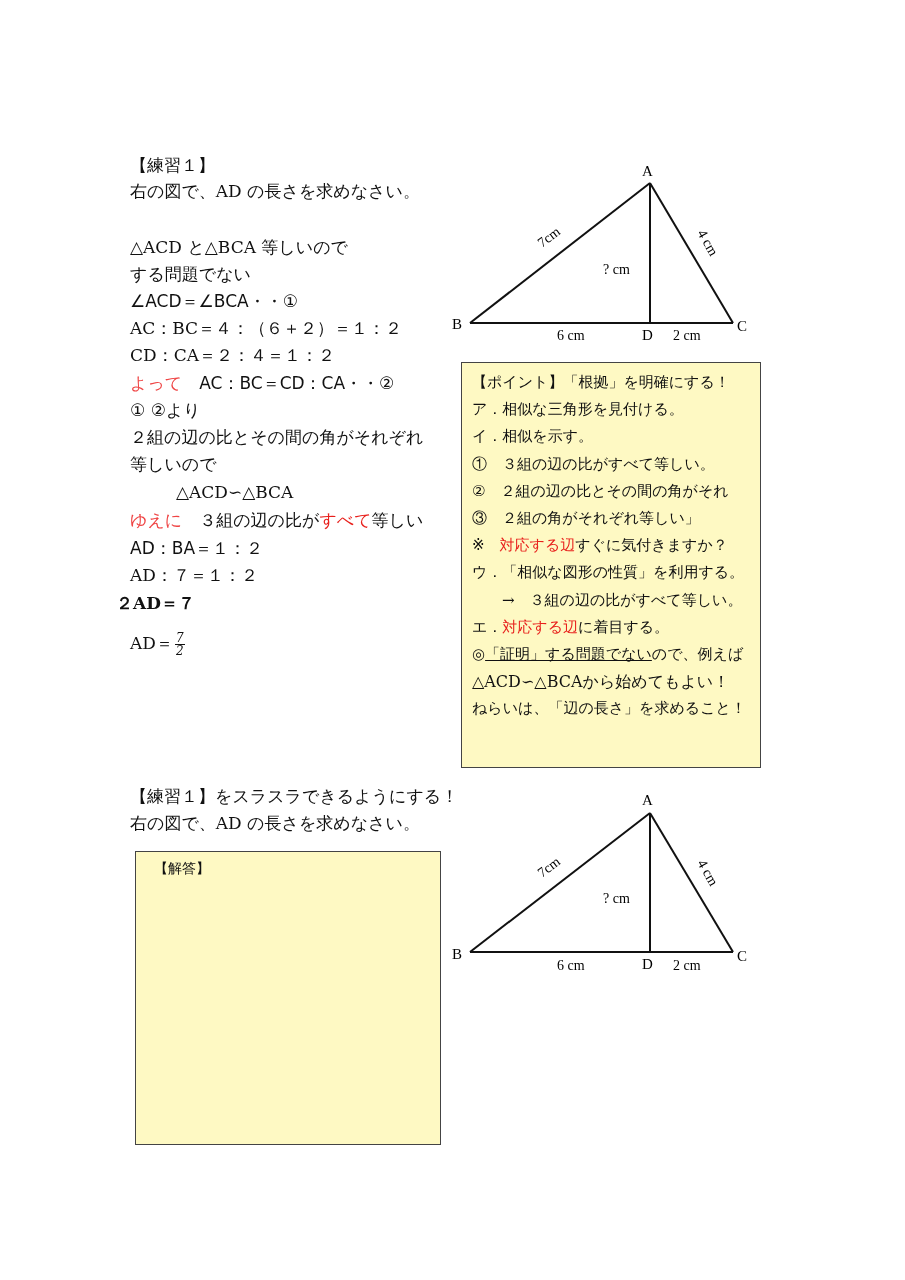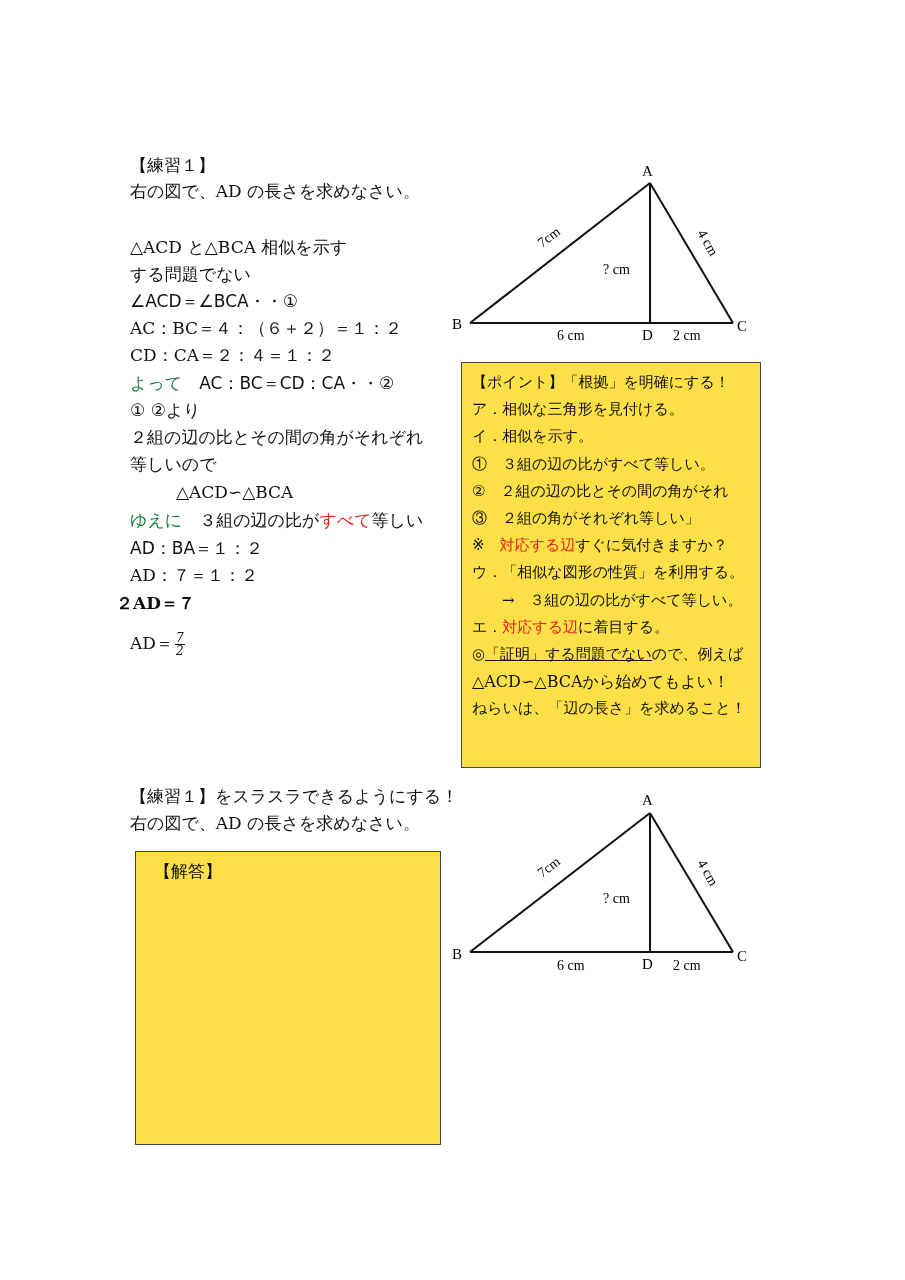--- a/index.html
+++ b/index.html
@@ -2,37 +2,37 @@
 <html><head>
 <meta charset="utf-8">
 <style>
   html, body { margin:0; padding:0; background:#ffffff; }
   body { width:905px; height:1280px; position:relative; overflow:hidden;
          font-family:"DejaVu Serif", "Liberation Serif", serif; color:#111; }
   .abs { position:absolute; white-space:nowrap; }
   .ln { font-size:17px; line-height:26px; }
   .b { font-family:"DejaVu Sans", "Liberation Sans", sans-serif; font-weight:normal; }
   .red { color:#e8201c; }
-  .gray { color:#15803d; }
+  .gray { color:#ef4444; }
   .frac { display:inline-block; vertical-align:middle; text-align:center; font-style:italic; font-size:12px; line-height:12px; margin-left:2px; }
   .frac .num { display:block; border-bottom:1px solid #111; padding:0 1px; }
   .frac .den { display:block; }
-  .box { position:absolute; border:1.5px solid #444; background:#fde047; }
+  .box { position:absolute; border:1.5px solid #444; background:#fef9c3; }
   .pt-line { font-size:15px; line-height:27.2px; }
   .u { text-decoration:underline; }
   svg text { font-family:"Liberation Serif", "DejaVu Serif", serif; }
 </style>
 </head>
 <body>
 
 <div class="abs ln" style="left:130px;top:152px;">【練習１】</div>
 <div class="abs ln" style="left:130px;top:178px;">右の図で、AD の長さを求めなさい。</div>
 
 <div>
-  <div class="abs ln" style="left:130px;top:234px;">△ACD と△BCA 相似を示す</div>
+  <div class="abs ln" style="left:130px;top:234px;">△ACD と△BCA 等しいので</div>
   <div class="abs ln" style="left:130px;top:261px;">する問題でない</div>
   <div class="abs ln b" style="left:130px;top:288px;">∠ACD＝∠BCA・・①</div>
   <div class="abs ln" style="left:130px;top:315px;">AC：BC＝４：（６＋２）＝１：２</div>
   <div class="abs ln" style="left:130px;top:342px;">CD：CA＝２：４＝１：２</div>
   <div class="abs ln" style="left:130px;top:370px;">
     <span class="gray">よって　</span><span class="b">AC：BC＝CD：CA・・②</span>
   </div>
   <div class="abs ln b" style="left:130px;top:397px;">① ②より</div>
   <div class="abs ln b" style="left:130px;top:424px;">２組の辺の比とその間の角がそれぞれ</div>
   <div class="abs ln b" style="left:130px;top:451px;">等しいので</div>
@@ -81,21 +81,21 @@
     <div class="pt-line"><span>◎</span><span class="u">「証明」する問題でない</span><span>ので、例えば</span></div>
     <div class="pt-line" style="font-size:16px;"><span>△ACD∽△BCA</span><span>から</span><span class="b">始めてもよい！</span></div>
     <div class="pt-line"><span class="b">ねらい</span><span>は、「辺の長さ」を求めること！</span></div>
   </div>
 </div>
 
 <div class="abs ln" style="left:130px;top:783px;">【練習１】をスラスラできるようにする！</div>
 <div class="abs ln" style="left:130px;top:810px;">右の図で、AD の長さを求めなさい。</div>
 
 <div class="box" style="left:135px;top:851px;width:304px;height:292px;">
-  <div class="abs" style="left:18px;top:8px;font-size:17px;">【解答】</div>
+  <div class="abs" style="left:18px;top:8px;font-size:14px;">【解答】</div>
   <div class="abs" style="left:18px;top:40px;font-size:15px;"></div>
 </div>
 
 <svg class="abs" style="left:440px;top:780px;" width="330" height="200">
   <g stroke="#111" stroke-width="2" fill="none">
     <line x1="30" y1="172" x2="210" y2="33"></line>
     <line x1="210" y1="33" x2="293" y2="172"></line>
     <line x1="30" y1="172" x2="293" y2="172"></line>
     <line x1="210" y1="33" x2="210" y2="172"></line>
   </g>

